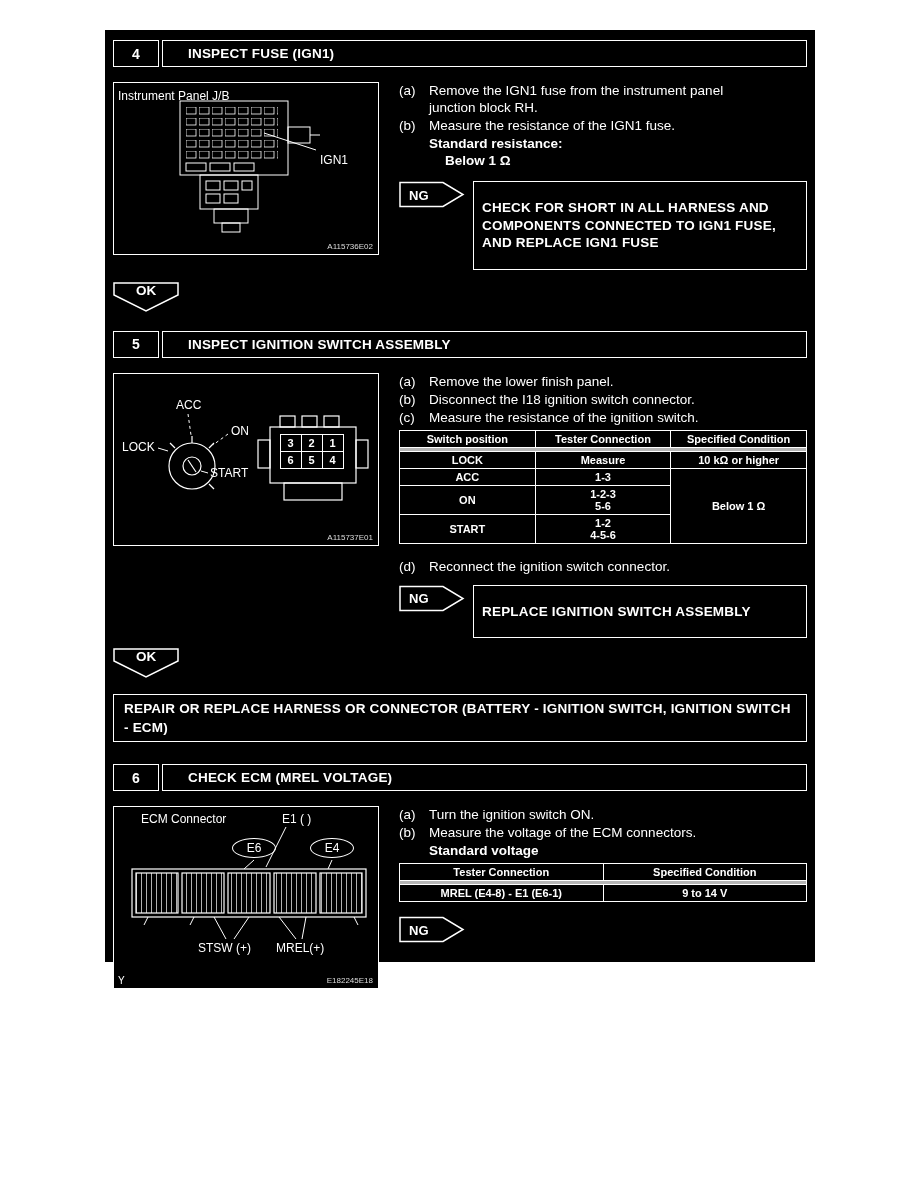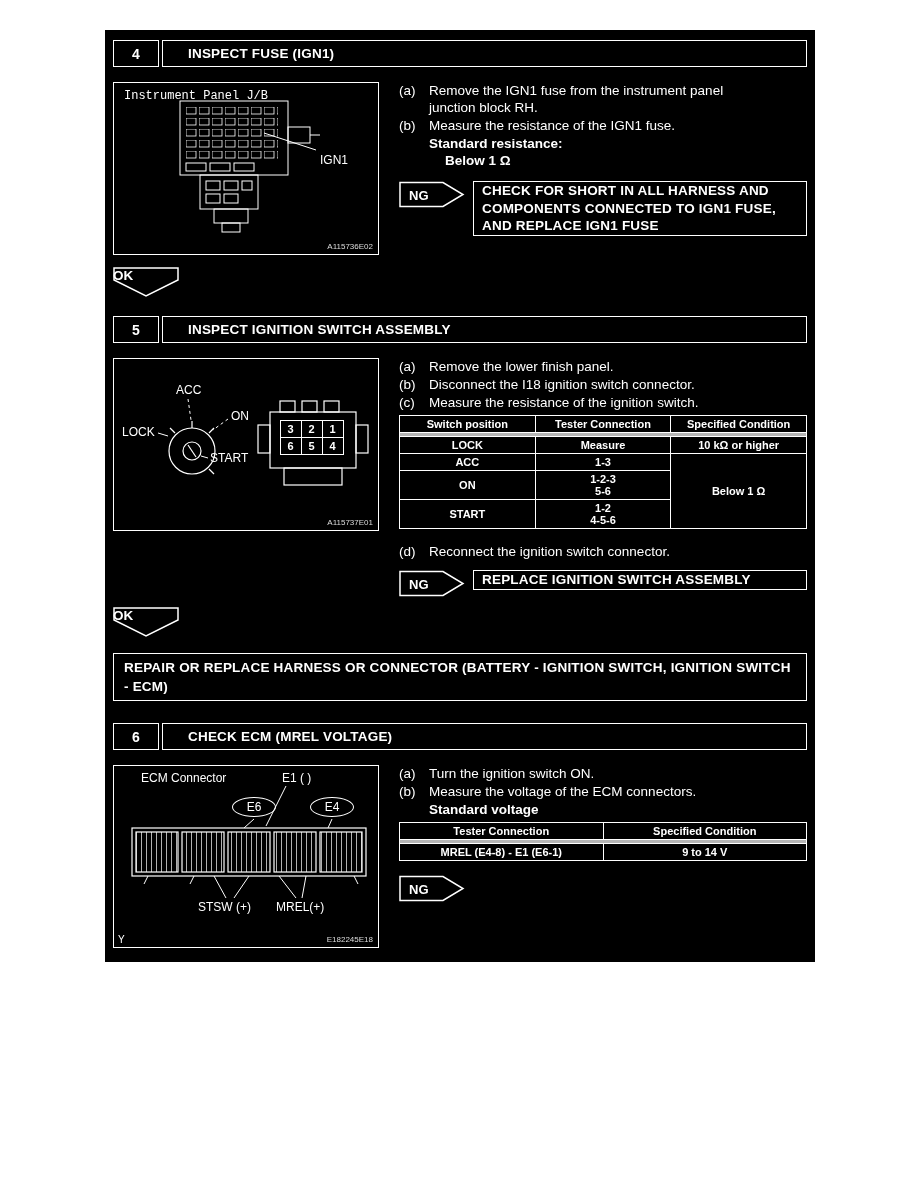--- a/index.html
+++ b/index.html
@@ -46,27 +46,27 @@
   
   .ng-row { display:flex; align-items:flex-start; margin-top:12px; }
   .ng-arrow { position:relative; width:66px; height:27px; flex:none; }
   .ng-arrow svg { position:absolute; inset:0; }
   .ng-text {
     position:absolute; left:10px; top:50%; transform:translateY(-50%);
     font-weight:bold; font-size:13px;
   }
   .ng-box {
     flex:1; margin-left:8px; border:1.5px solid #fff; font-weight:bold;
-    font-size:13.5px; line-height:17.5px; padding:0 8px; letter-spacing:0.2px;
+    font-size:13.5px; line-height:17.5px; padding:17px 8px; letter-spacing:0.2px;
   }
 
   
   .ok-marker { position:relative; width:66px; height:30px; margin:12px 0 0 8px; }
   .ok-marker svg { position:absolute; inset:0; }
-  .ok-text { position:absolute; left:0; right:0; top:1px; text-align:left; font-weight:bold; font-size:13.5px; }
+  .ok-text { position:absolute; left:0; right:0; top:1px; text-align:center; font-weight:bold; font-size:13.5px; }
   .ok-m2 { margin-top:10px; }
 
   
   .repair-box {
     margin:16px 8px 0 8px; border:1.5px solid #fff; font-weight:bold;
     font-size:13.5px; line-height:19px; padding:4px 10px; letter-spacing:0.2px;
   }
   .mt22 { margin-top:22px; }
   .mt19 { margin-top:19px; }
 
@@ -126,21 +126,21 @@
             <rect x="86" y="92" width="58" height="34"></rect>
             <rect x="92" y="98" width="14" height="9"></rect>
             <rect x="110" y="98" width="14" height="9"></rect>
             <rect x="128" y="98" width="10" height="9"></rect>
             <rect x="92" y="111" width="14" height="9"></rect>
             <rect x="110" y="111" width="14" height="9"></rect>
             <rect x="100" y="126" width="34" height="14"></rect>
             <rect x="108" y="140" width="18" height="9"></rect>
           </g>
         </svg>
-        <span class="fig-title" style="left:10px; top:6px;font-family:Liberation Mono, monospace;">Instrument Panel J/B</span>
+        <span class="fig-title" style="left:4px; top:6px;">Instrument Panel J/B</span>
         <span class="fig-label" style="left:206px; top:70px;">IGN1</span>
         <span class="fig-code">A115736E02</span>
       </div>
 
       <div class="right-col">
         <div class="instr-block">
           <div class="instr">
             <span class="lbl">(a)</span>
             <span class="txt">Remove the IGN1 fuse from the instrument panel junction block RH.</span>
           </div>

